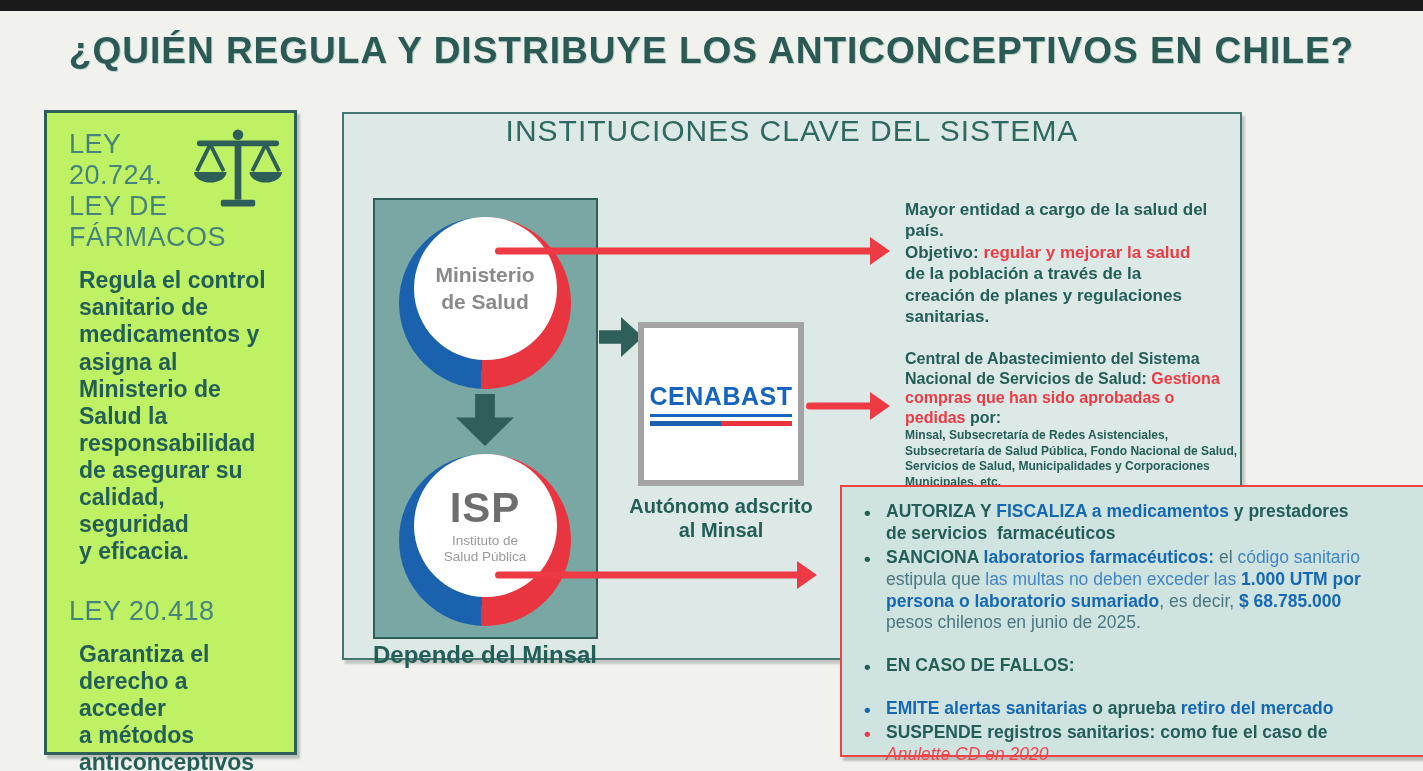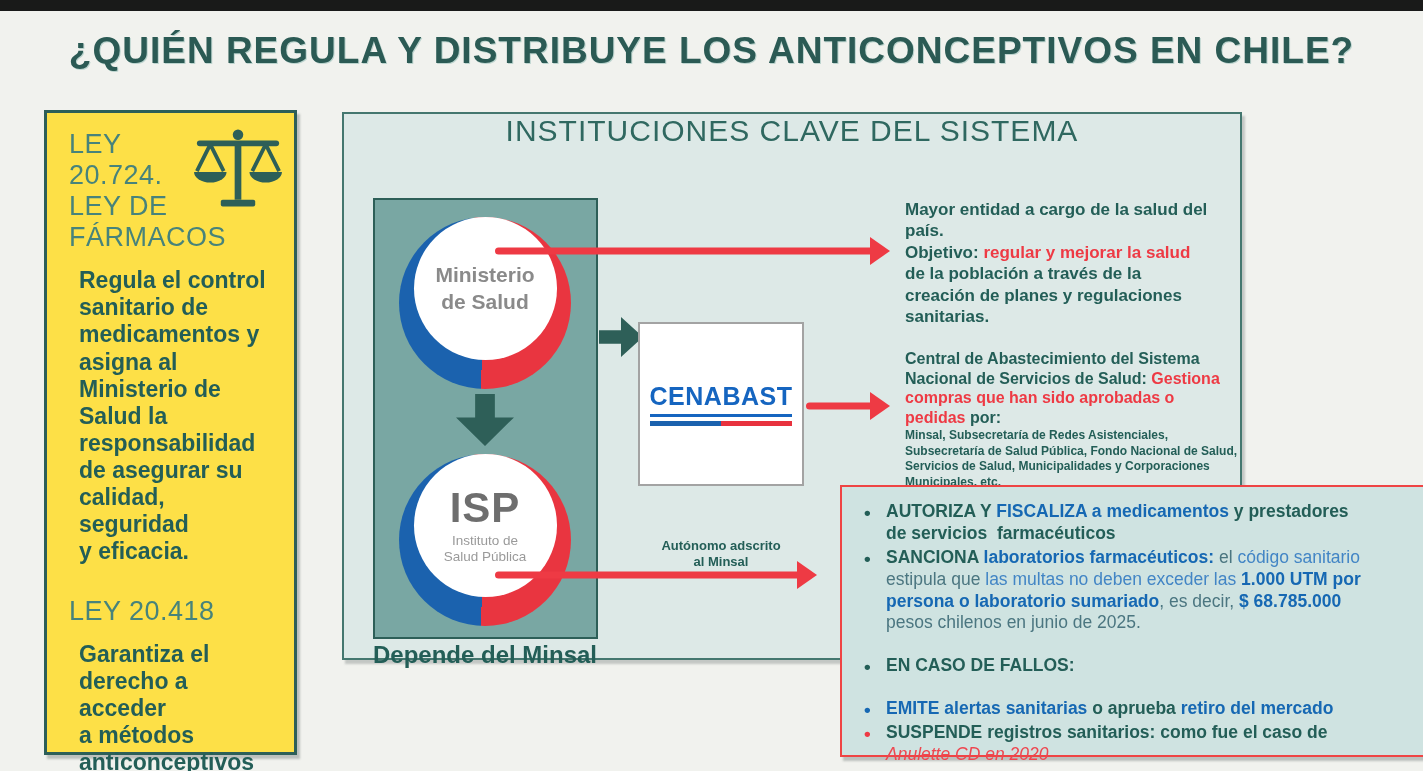--- a/index.html
+++ b/index.html
@@ -13,21 +13,21 @@
   .topbar{position:absolute;left:0;top:0;width:100%;height:11px;background:#191a19;}
   
   .main-title{
     position:absolute;left:0;top:30px;width:100%;text-align:center;
     font-size:37px;font-weight:800;letter-spacing:1px;color:#2b5a54;
     text-shadow:1px 1px 0 rgba(143,188,181,.55);
   }
   
   .law-card{
     position:absolute;left:44px;top:110px;width:253px;height:645px;box-sizing:border-box;
-    background:#fde047;border:3px solid #2d5f58;box-shadow:3px 4px 2px rgba(90,100,98,.35);
+    background:#bef264;border:3px solid #2d5f58;box-shadow:3px 4px 2px rgba(90,100,98,.35);
     padding:16px 14px 10px 22px;
   }
   .law-title{font-size:27px;line-height:1.15;font-weight:500;color:#47837b;letter-spacing:.5px;}
   .law-body{margin:14px 0 0 10px;font-size:23px;line-height:1.18;font-weight:700;color:#235e57;}
   .law-title-2{margin-top:30px;}
   .scales{position:absolute;right:8px;top:16px;width:96px;height:86px;}
   
   .panel{
     position:absolute;left:342px;top:112px;width:900px;height:548px;box-sizing:border-box;
     background:#dde9e7;border:2px solid #44776f;box-shadow:3px 4px 2px rgba(90,100,98,.3);
@@ -72,34 +72,34 @@
   .red-arrow{position:absolute;height:28px;z-index:4;}
   .red-arrow .shaft{position:absolute;left:0;right:14px;top:50%;transform:translateY(-50%);height:7px;border-radius:4px;background:#ee3a44;}
   .red-arrow .head{position:absolute;right:0;top:50%;transform:translateY(-50%);width:0;height:0;
     border-top:14px solid transparent;border-bottom:14px solid transparent;border-left:20px solid #ee3a44;}
   .arrow-minsal{left:495px;top:237px;width:395px;}
   .arrow-cenabast{left:806px;top:392px;width:84px;}
   .arrow-isp{left:495px;top:561px;width:322px;}
   
   .cenabast-box{
     position:absolute;left:638px;top:322px;width:166px;height:164px;box-sizing:border-box;
-    background:#ffffff;border:2px solid #a3a3a3;z-index:3;
+    background:#ffffff;border:6px solid #a3a3a3;z-index:3;
     display:flex;align-items:center;justify-content:center;
   }
   .cen-logo{display:flex;flex-direction:column;align-items:stretch;}
   .cen-text{
     font-size:25px;font-weight:700;color:#1565c0;letter-spacing:.5px;
     border-bottom:3px solid #1565c0;padding-bottom:3px;text-align:center;
   }
   .cen-bar{display:flex;height:5px;margin-top:4px;}
   .cen-bar .b{flex:1;background:#1b62ae;}
   .cen-bar .r{flex:1;background:#e8323e;}
   .cenabast-caption{
     position:absolute;left:610px;top:494px;width:222px;text-align:center;
-    font-size:13px;line-height:1.2;font-weight:700;color:#235e57;z-index:3;margin-top:44px;
+    font-size:20px;line-height:1.2;font-weight:700;color:#235e57;z-index:3;
   }
   
   .note{position:absolute;z-index:3;}
   .minsal-note{left:905px;top:199px;width:370px;font-size:17px;line-height:1.26;}
   .cenabast-note{left:905px;top:349px;width:370px;font-size:16px;line-height:1.22;}
   .cenabast-note-small{left:905px;top:428px;width:380px;font-size:12px;line-height:1.3;}
   
   .right-box{
     position:absolute;left:840px;top:485px;width:644px;height:272px;box-sizing:border-box;
     background:#cfe3e1;border:2px solid #ef4444;box-shadow:3px 4px 2px rgba(90,100,98,.35);

